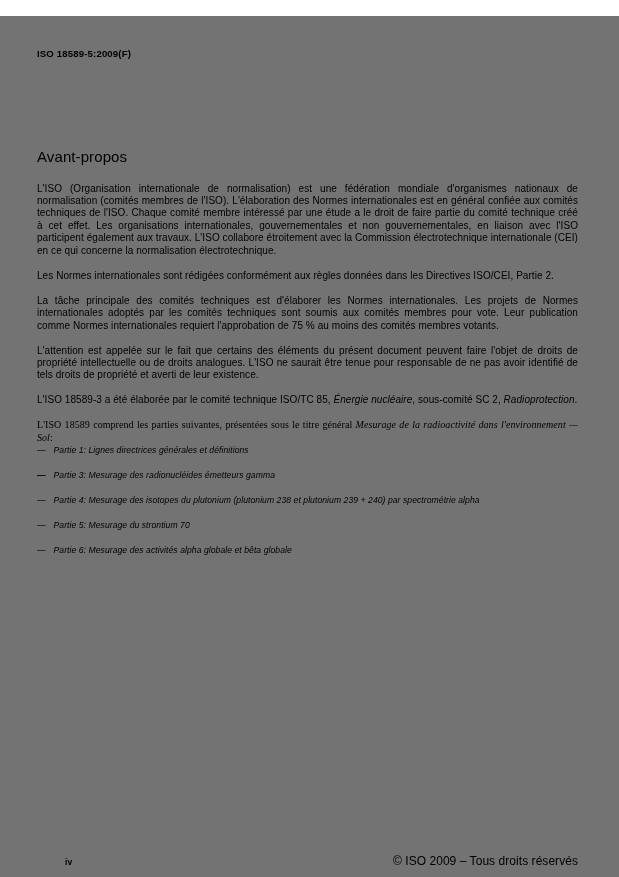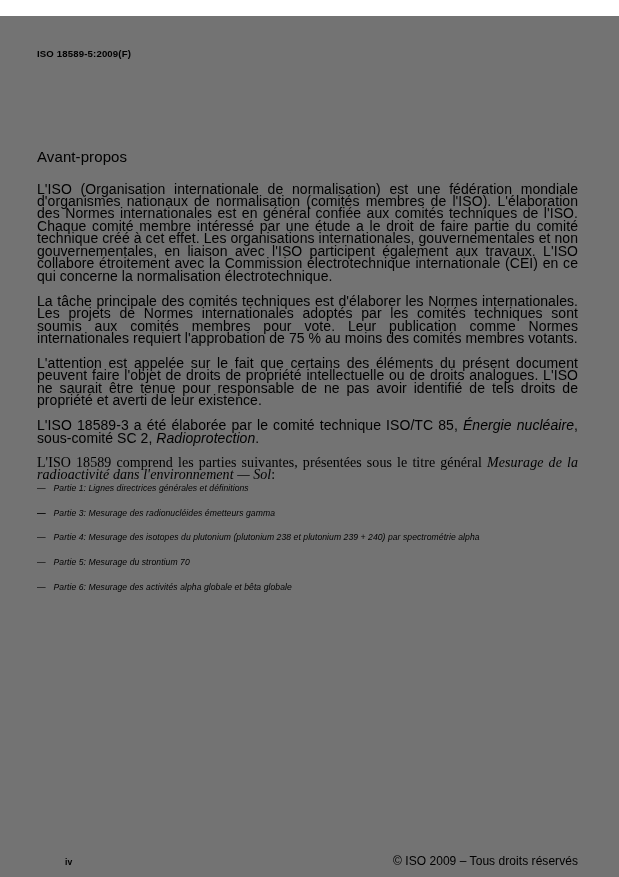--- a/index.html
+++ b/index.html
@@ -36,21 +36,21 @@
     width: 541px;
   }
   .section-title {
     font-size: 15px;
     font-weight: normal;
     letter-spacing: 0.1px;
     margin: 0 0 17px 0;
     line-height: 1.1;
   }
   p.body-par {
-    font-size: 14px;
+    font-size: 10px;
     line-height: 12.45px;
     text-align: justify;
     margin: 0 0 12.5px 0;
     letter-spacing: 0.06px;
   }
   p.body-par:last-of-type {
     margin-bottom: 0;
     font-family: Liberation Serif, serif;
   }
   .it {
@@ -107,20 +107,21 @@
 <div class="page">
 
   <div class="running-head">ISO 18589-5:2009(F)</div>
 
   <div class="content">
 
     <h1 class="section-title">Avant-propos</h1>
 
     <p class="body-par">L'ISO (Organisation internationale de normalisation) est une fédération mondiale d'organismes nationaux de normalisation (comités membres de l'ISO). L'élaboration des Normes internationales est en général confiée aux comités techniques de l'ISO. Chaque comité membre intéressé par une étude a le droit de faire partie du comité technique créé à cet effet. Les organisations internationales, gouvernementales et non gouvernementales, en liaison avec l'ISO participent également aux travaux. L'ISO collabore étroitement avec la Commission électrotechnique internationale (CEI) en ce qui concerne la normalisation électrotechnique.</p>
 
+    <p class="body-par">Les Normes internationales sont rédigées conformément aux règles données dans les Directives ISO/CEI, Partie 2.</p>
 
     <p class="body-par">La tâche principale des comités techniques est d'élaborer les Normes internationales. Les projets de Normes internationales adoptés par les comités techniques sont soumis aux comités membres pour vote. Leur publication comme Normes internationales requiert l'approbation de 75 % au moins des comités membres votants.</p>
 
     <p class="body-par">L'attention est appelée sur le fait que certains des éléments du présent document peuvent faire l'objet de droits de propriété intellectuelle ou de droits analogues. L'ISO ne saurait être tenue pour responsable de ne pas avoir identifié de tels droits de propriété et averti de leur existence.</p>
 
     <p class="body-par"><span>L'ISO 18589-3 a été élaborée par le comité technique ISO/TC 85, </span><span class="it">Énergie nucléaire</span><span>, sous-comité SC 2, </span><span class="it">Radioprotection</span><span>.</span></p>
 
     <p class="body-par"><span>L'ISO 18589 comprend les parties suivantes, présentées sous le titre général </span><span class="it">Mesurage de la radioactivité dans l'environnement — Sol</span><span>:</span></p>
 
     <ul class="parts-list">

